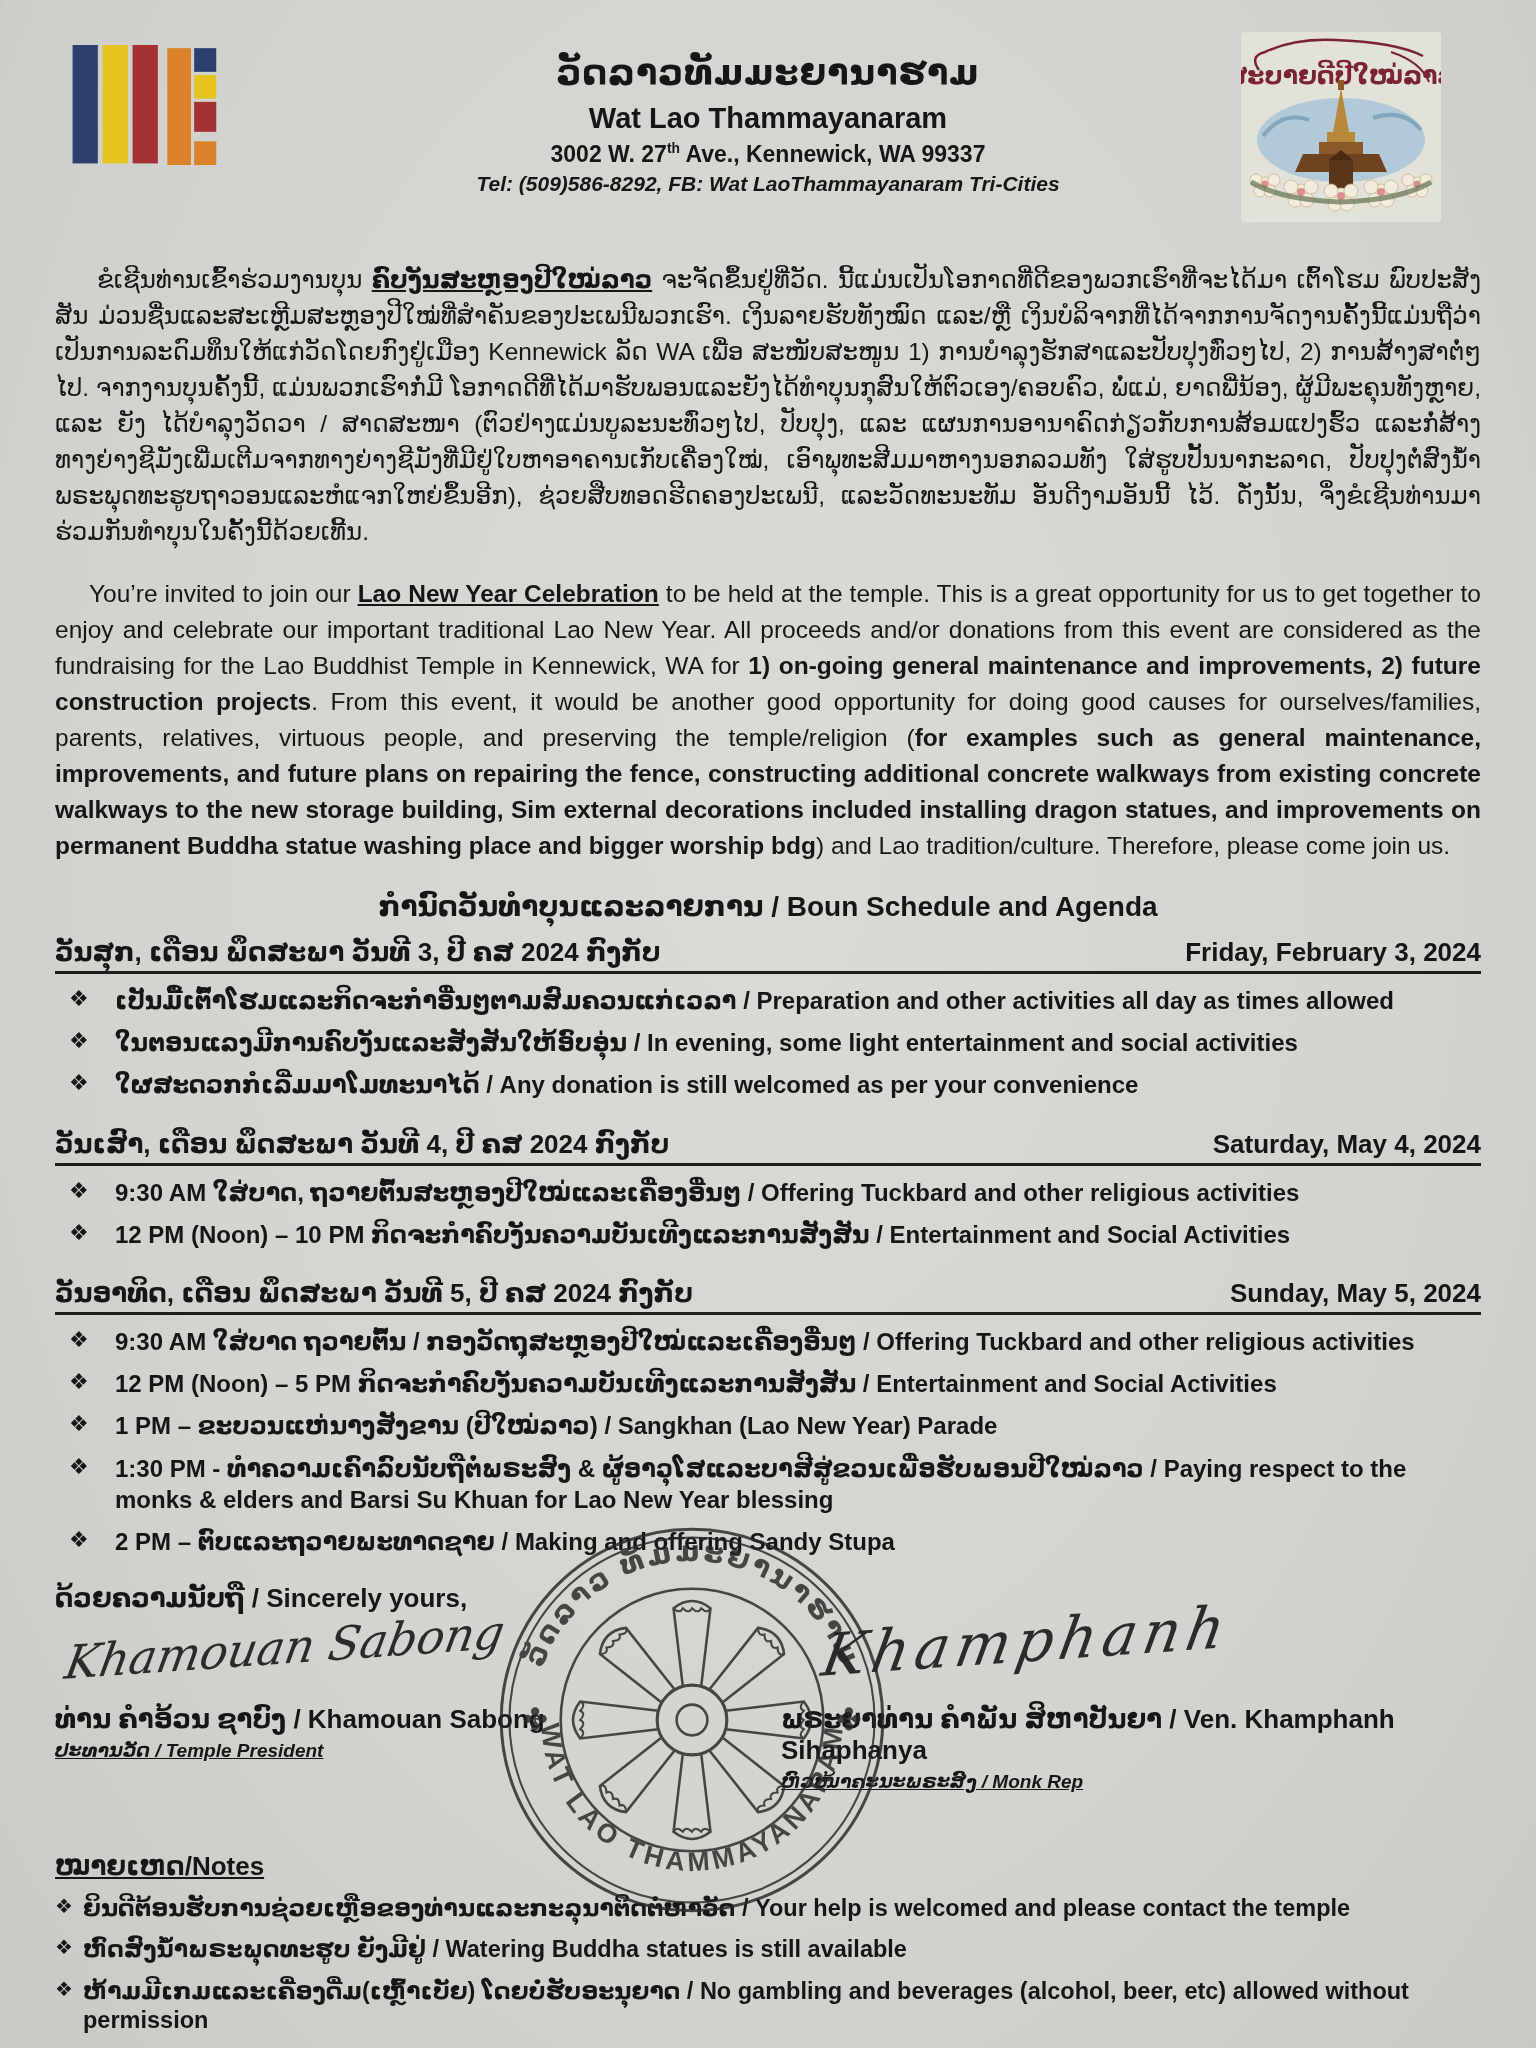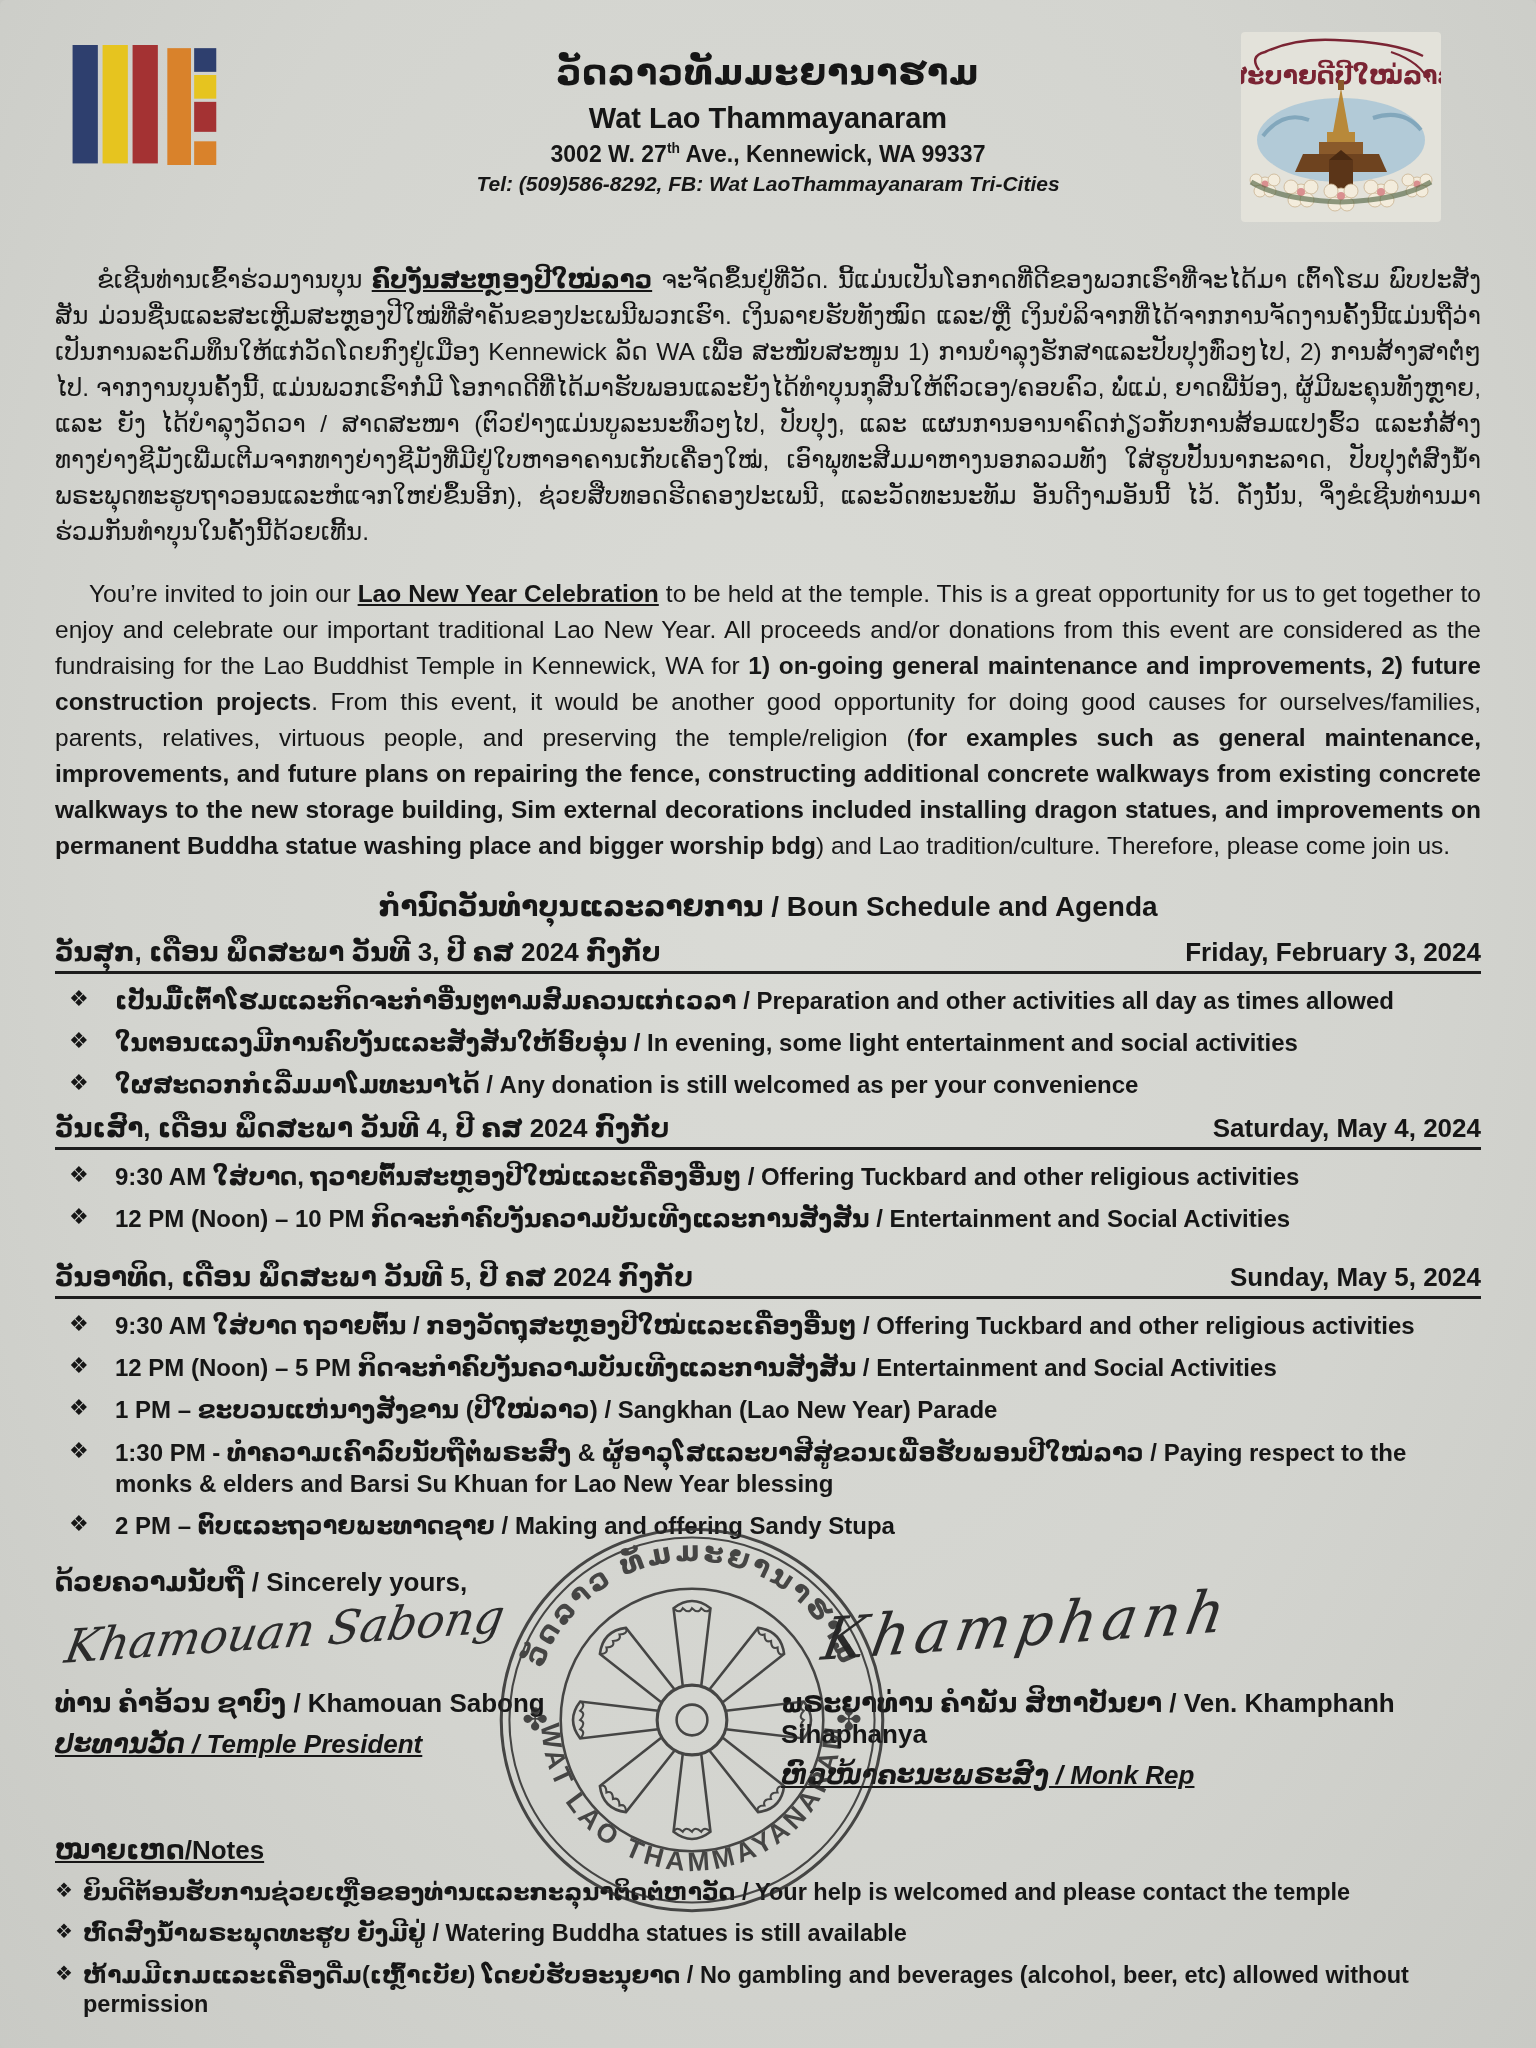--- a/index.html
+++ b/index.html
@@ -55,21 +55,21 @@
   .sig-script{
     font-family:"DejaVu Serif","Liberation Serif",serif;
     font-style:italic;color:#2b2b2b;
     transform:rotate(-4deg) skewX(-14deg);
     transform-origin:left bottom;
     white-space:nowrap;
   }
   .sig-script.s1{font-size:46px;margin:18px 0 2px 6px;}
   .sig-script.s2{font-size:58px;margin:4px 0 0 36px;letter-spacing:6px;}
   .sig-name{font-size:26px;font-weight:bold;margin-top:14px;}
-  .sig-title{font-size:26px;font-weight:bold;font-style:italic;text-decoration:underline;margin-top:10px;display:inline-block;}
+  .sig-title{font-size:19px;font-weight:bold;font-style:italic;text-decoration:underline;margin-top:4px;display:inline-block;}
   
   .notes{margin-top:18px;}
   .notes-heading{font-size:26px;font-weight:bold;text-decoration:underline;display:inline-block;}
   .note-line{display:flex;margin-top:12px;font-size:23.5px;font-weight:600;line-height:1.25;}
   .note-line .nbullet{flex:0 0 28px;font-size:20px;}
   
   .stamp{position:absolute;left:492px;top:1520px;opacity:.82;pointer-events:none;}
   .stamp text{fill:#262626;font-family:"Liberation Sans","DejaVu Sans",sans-serif;font-weight:bold;}
 </style>
 </head>
@@ -178,21 +178,21 @@
     <div class="item">
         <span class="bullet">❖</span>
         <span class="item-text">ໃນຕອນແລງມີການຄົບງັນແລະສັງສັນໃຫ້ອົບອຸ່ນ / In evening, some light entertainment and social activities</span>
       </div>
     <div class="item">
         <span class="bullet">❖</span>
         <span class="item-text">ໃຜສະດວກກໍເລີ່ມມາໂມທະນາໄດ້ / Any donation is still welcomed as per your convenience</span>
       </div>
   </section>
 
-  <section class="day" style="margin-top:12px;">
+  <section class="day" style="margin-top:28px;">
     <div class="day-header">
       <span>ວັນເສົາ, ເດືອນ ພຶດສະພາ ວັນທີ 4, ປີ ຄສ 2024 ກົງກັບ</span>
       <span>Saturday, May 4, 2024</span>
     </div>
     <div class="item">
         <span class="bullet">❖</span>
         <span class="item-text">9:30 AM ໃສ່ບາດ, ຖວາຍຕົ້ນສະຫຼອງປີໃໝ່ແລະເຄື່ອງອື່ນໆ / Offering Tuckbard and other religious activities</span>
       </div>
     <div class="item">
         <span class="bullet">❖</span>

